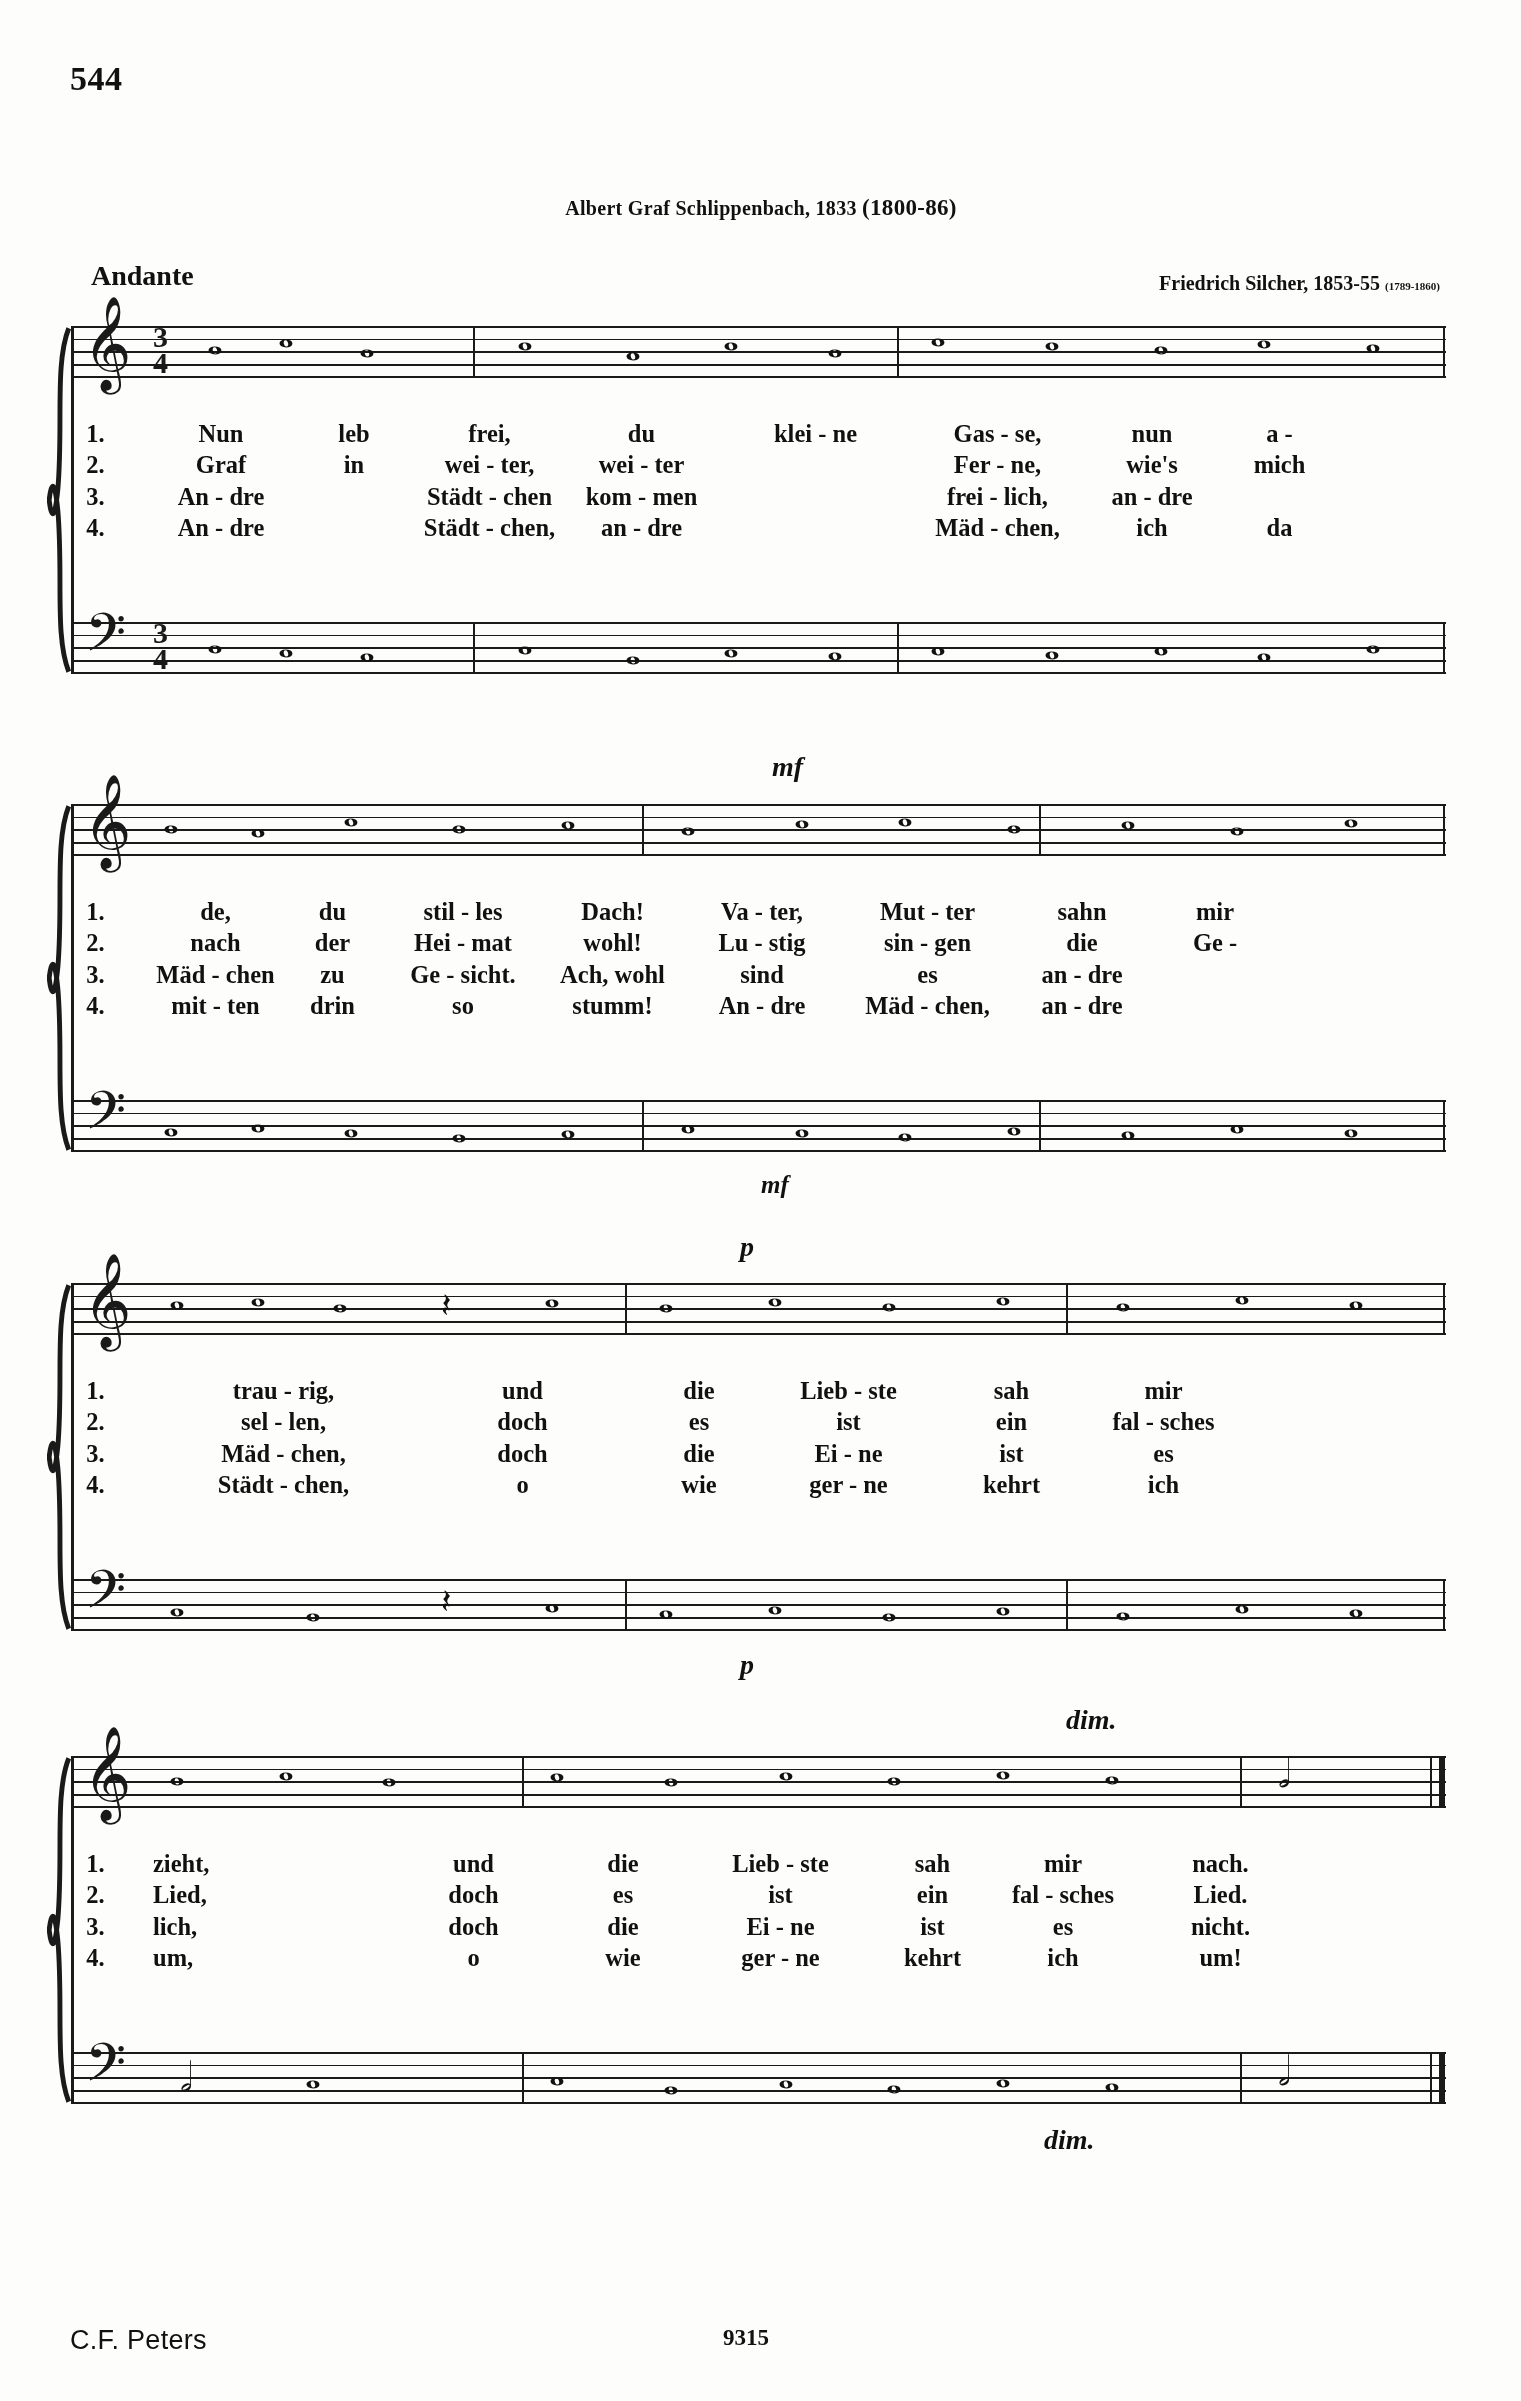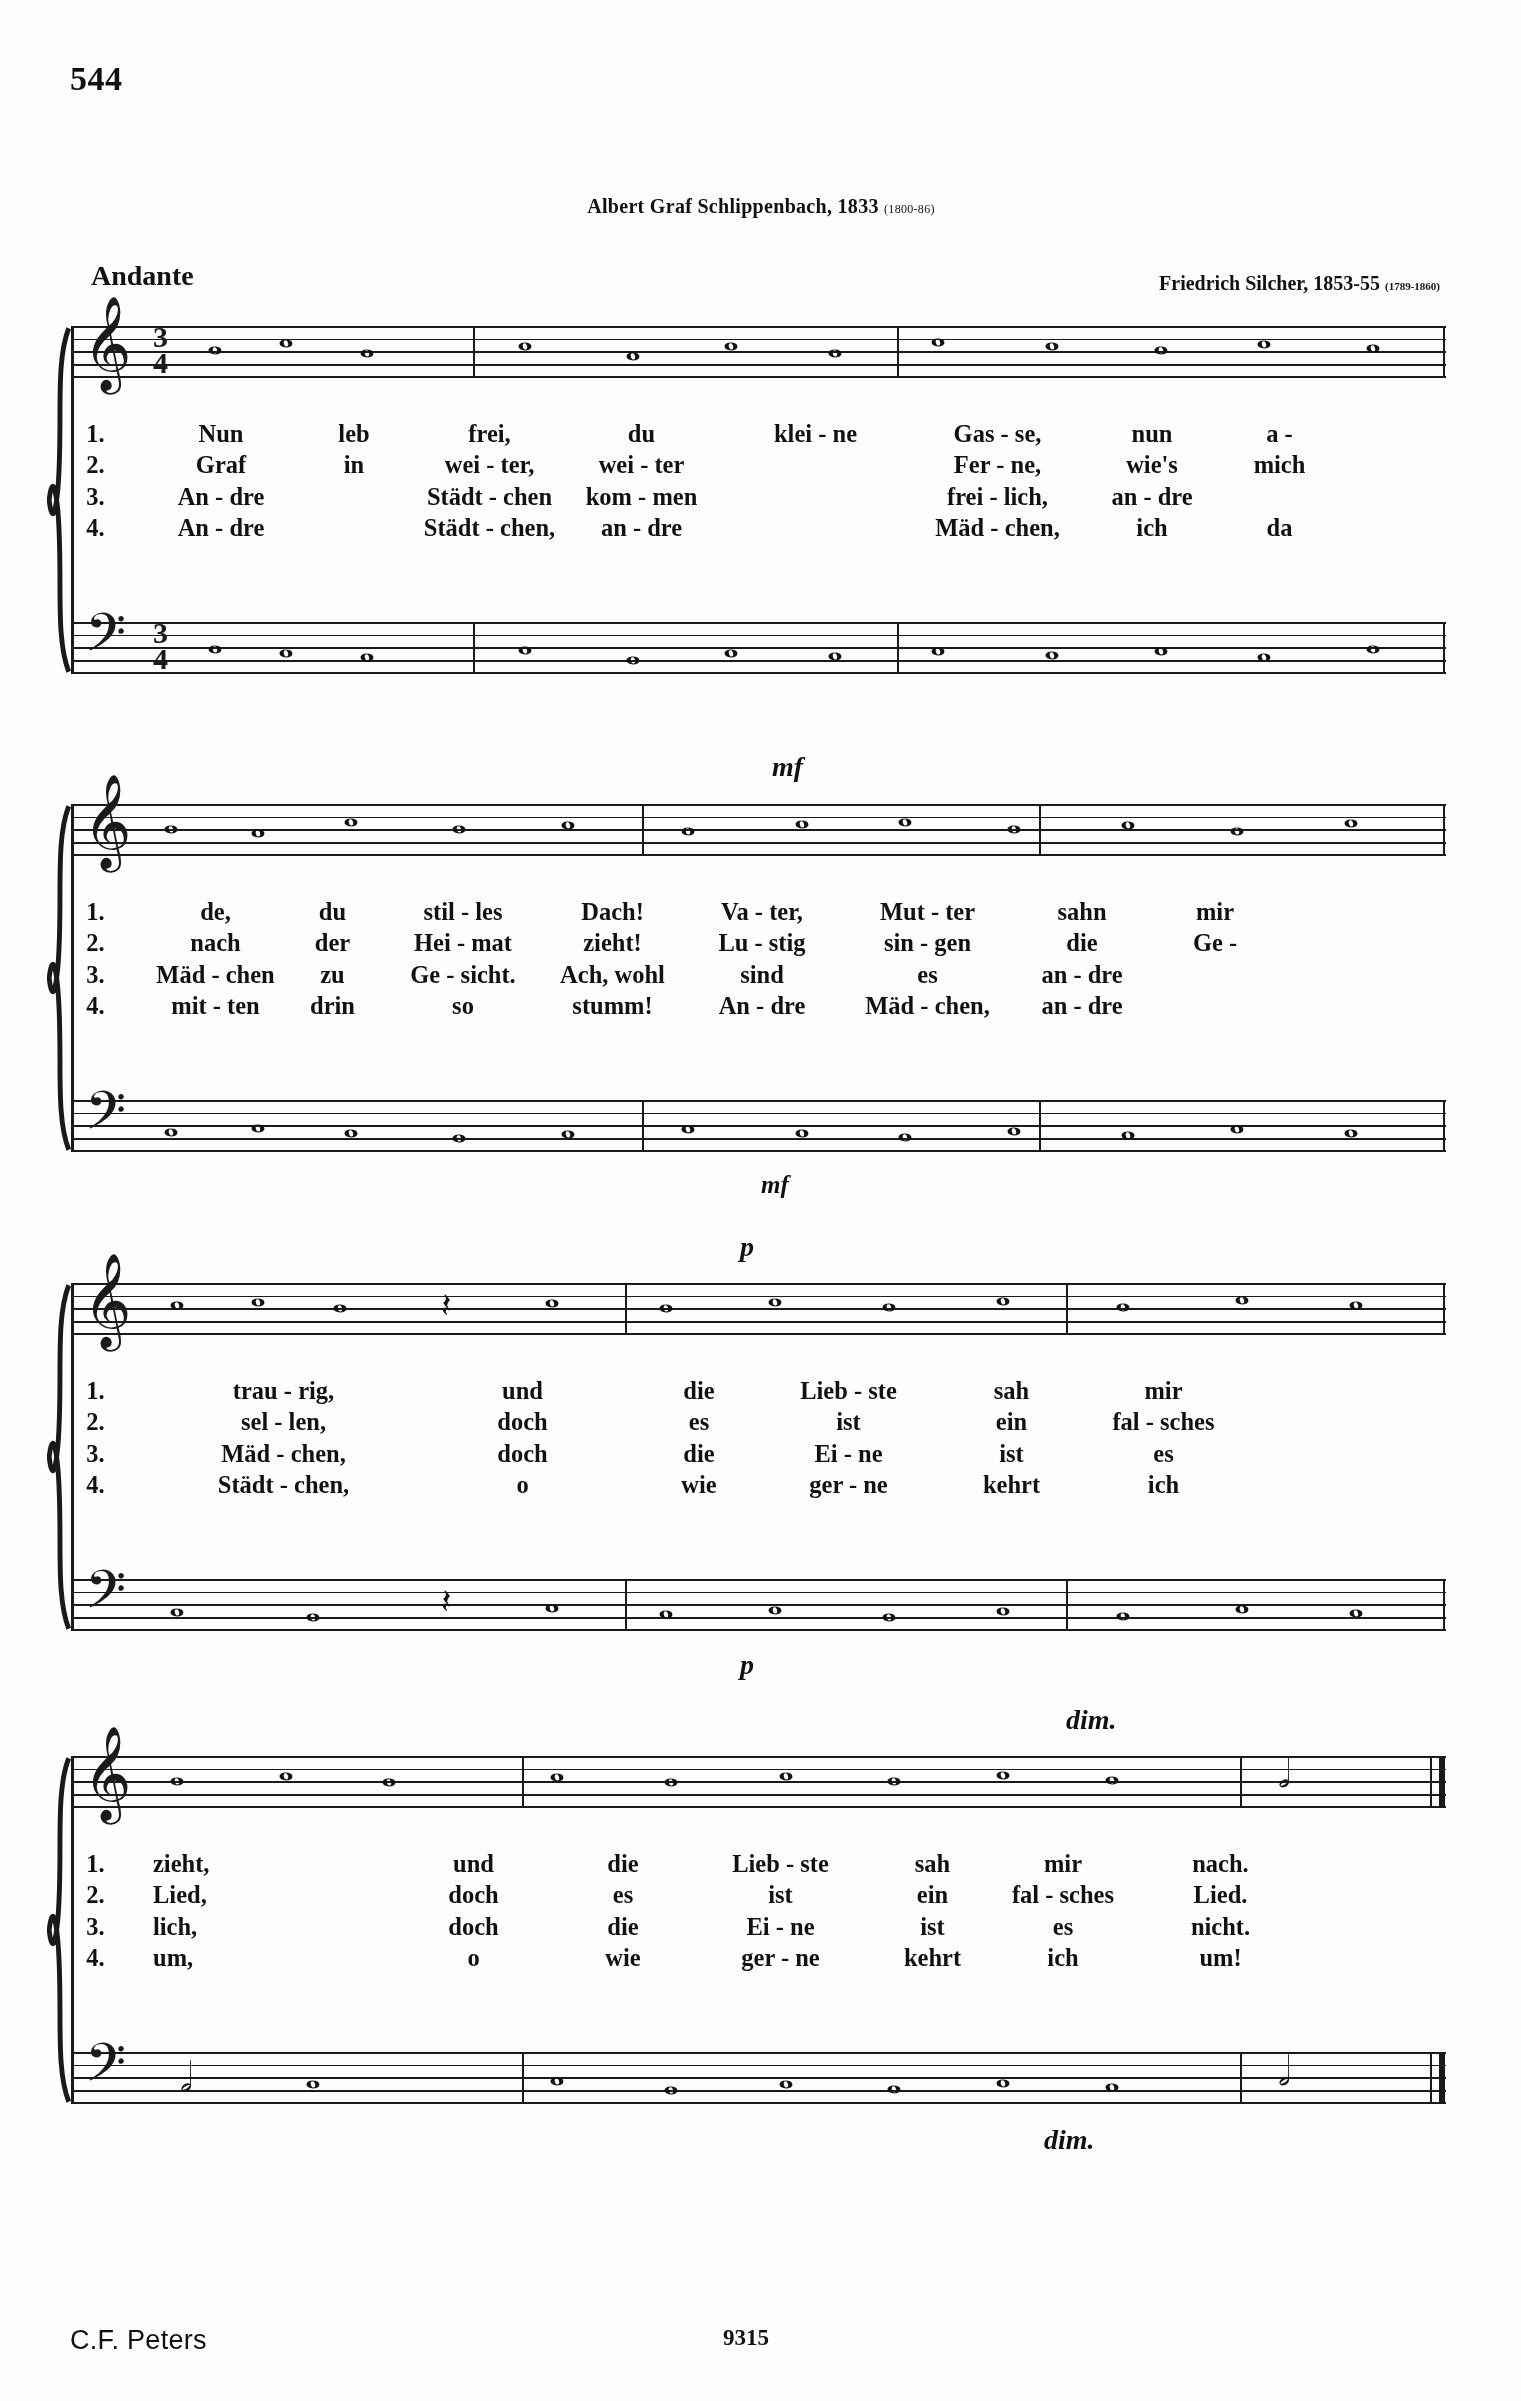--- a/index.html
+++ b/index.html
@@ -46,22 +46,22 @@
     position: absolute;
     left: 0; right: 0;
     top: 195px;
     text-align: center;
     font-family: "Liberation Serif", serif;
     font-weight: bold;
     font-size: 20px;
     letter-spacing: 0.3px;
   }
   .poet-line .dates {
-    font-size: 12px;
-    font-weight: normal;
+    font-size: 23px;
+    font-weight: bold;
   }
   .tempo {
     position: absolute;
     left: 91px;
     top: 260px;
     font-family: "Liberation Serif", serif;
     font-weight: bold;
     font-size: 28px;
   }
   .composer-line {
@@ -389,21 +389,21 @@
         <span class="cell">Va - ter,</span>
         <span class="cell">Mut  -  ter</span>
         <span class="cell">sahn</span>
         <span class="cell">mir</span>
       </div>
       <div class="lyric-row" style="grid-template-columns:71px 125px 109px 152px 147px 152px 179px 130px 136px;">
         <span class="vn">2.</span>
         <span class="cell">nach</span>
         <span class="cell">der</span>
         <span class="cell">Hei - mat</span>
-        <span class="cell">zieht!</span>
+        <span class="cell">wohl!</span>
         <span class="cell">Lu - stig</span>
         <span class="cell">sin  -  gen</span>
         <span class="cell">die</span>
         <span class="cell">Ge -</span>
       </div>
       <div class="lyric-row" style="grid-template-columns:71px 125px 109px 152px 147px 152px 179px 130px 136px;">
         <span class="vn">3.</span>
         <span class="cell">Mäd - chen</span>
         <span class="cell">zu</span>
         <span class="cell">Ge - sicht.</span>

